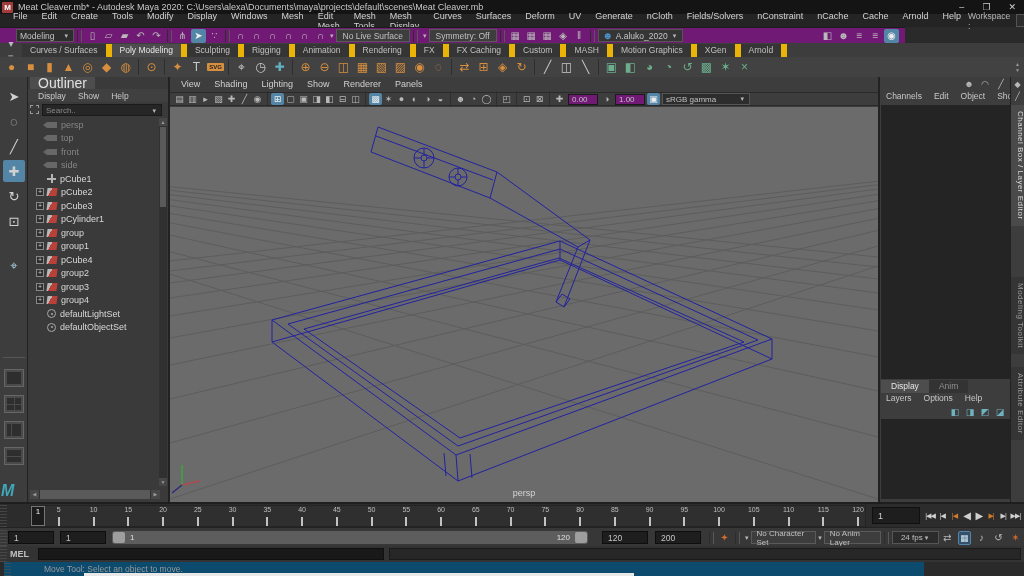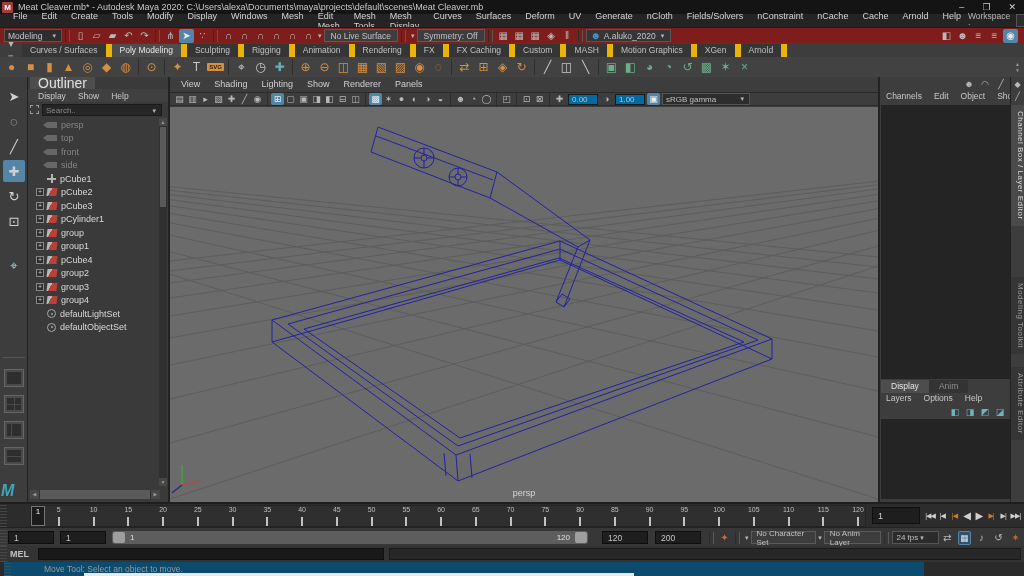--- a/index.html
+++ b/index.html
@@ -22,21 +22,21 @@
   
   #titlebar{left:0;top:0;width:1024px;height:14px;background:#141414;display:flex;align-items:center;font-size:9px;color:#c8c8c8}
   #maya-badge{width:11px;height:11px;margin:0 5px 0 2px;background:#a33c3c;color:#fff;font-size:8px;font-weight:bold;display:flex;align-items:center;justify-content:center;border-radius:1px}
   #winbtns{margin-left:auto;display:flex;gap:18px;padding-right:8px;font-size:9px;color:#cfcfcf}
   
   #menubar{left:0;top:14px;width:1024px;height:13px;background:#242424;display:flex;align-items:center;padding-left:6px;font-size:9px}
   .mitem{padding:0 7px;color:#d2d2d2}
   #workspace{margin-left:auto;display:flex;align-items:center;padding-right:4px;font-size:8.5px;color:#b5b5b5}
   #workspace .dd{width:92px;justify-content:space-between;margin:0 3px}
   
-  #statusline{left:0;top:27px;width:1024px;height:16px;background:#7f1d1d;border-top:1px solid #1c1c1c;display:flex;align-items:center;padding-left:4px}
+  #statusline{left:0;top:27px;width:905px;height:16px;background:#701a75;border-top:1px solid #1c1c1c;display:flex;align-items:center;padding-left:16px}
   .userchip{display:inline-flex;align-items:center;gap:3px;font-size:8.5px;color:#c5c5c5;border:1px solid #555;height:13px;padding:0 4px;background:#353535}
   
   #shelftabs{left:0;top:43px;width:1024px;height:14px;background:#3d3d3d;display:flex;align-items:flex-end;font-size:8.5px}
   #shelf-mini{display:flex;flex-direction:column;justify-content:center;width:22px;height:14px;align-items:center;color:#999;font-size:7px}
   .stab{padding:1px 8px 2px;color:#c0c0c0;background:#353535;border-right:6px solid #eab308}
   .stab.active{background:#4d4d4d;color:#e8e8e8}
   #shelficons{left:0;top:57px;width:1024px;height:20px;background:#424242;display:flex;align-items:center;padding-left:2px}
   #shelficons .icon{width:19px;height:18px;font-size:12px}
   .shsep{width:1px;height:16px;background:#2e2e2e;margin:0 3px;flex:0 0 auto}
   .badge{font-size:6px;background:var(--orange);color:#222;padding:1px 2px;border-radius:1px;font-weight:bold}
@@ -79,21 +79,21 @@
   .varrow{position:absolute;left:0;width:8px;height:8px;font-size:5px;color:#999;text-align:center;line-height:8px;background:#474747}
   #outl-hscroll{position:absolute;left:2px;bottom:3px;width:130px;height:9px;background:#303030;display:flex;align-items:center;justify-content:space-between;font-size:5px;color:#999}
   #outl-hscroll .harrow{width:9px;height:9px;background:#474747;text-align:center;line-height:9px}
   #outl-hscroll .htrack{flex:1;height:9px;background:#5a5a5a;margin:0 1px}
   
   #viewport{left:170px;top:77px;width:708px;height:425px;background:#3d3d3d}
   #vp-menus{position:absolute;left:4px;top:2px;height:12px;display:flex;font-size:9px;color:#d0d0d0}
   #vp-menus span{padding:0 7px}
   #vp-toolbar{position:absolute;left:0;top:15px;width:708px;height:14px;background:#3d3d3d;border-top:1px solid #2a2a2a;border-bottom:1px solid #2a2a2a;display:flex;align-items:center;padding-left:3px}
   #vp-toolbar .icon{width:13px;height:12px;font-size:9px}
-  #vp-toolbar .vfield{background:#0369a1;border:1px solid #1a1a1a;color:#c0c0c0;font-size:8px;height:11px;width:30px;display:flex;align-items:center;padding-left:3px;margin:0 2px}
+  #vp-toolbar .vfield{background:#701a75;border:1px solid #1a1a1a;color:#c0c0c0;font-size:8px;height:11px;width:30px;display:flex;align-items:center;padding-left:3px;margin:0 2px}
   #vp-toolbar .vdd{background:#2d2d2d;border:1px solid #555;height:12px;width:88px;font-size:8px;color:#c0c0c0;display:flex;align-items:center;justify-content:space-between;padding:0 3px;margin-left:2px}
   #canvas{position:absolute;left:0;top:30px;width:708px;height:395px;background:var(--vpbg)}
   #persp-label{position:absolute;left:0;right:0;bottom:4px;text-align:center;font-size:9px;color:#d5d5d5}
   
   #rightpanel{left:878px;top:77px;width:132px;height:425px;background:#3d3d3d;border-left:2px solid #222}
   #cb-headicons{position:absolute;right:3px;top:1px;display:flex;gap:4px}
   #cb-headicons .icon{width:12px;height:12px;font-size:9px}
   #cb-menus{position:absolute;left:0;top:14px;width:100%;height:13px;display:flex;font-size:8.5px;color:#c8c8c8}
   #cb-menus span{padding:0 6px}
   #cb-empty{position:absolute;left:1px;top:28px;width:129px;height:274px;background:#242424}
@@ -125,21 +125,21 @@
   .pbtn.play{font-size:10px}
   
   #rangeslider{left:0;top:527px;width:1024px;height:19px;background:#373737;border-top:1px solid #222}
   .rfield{position:absolute;top:3px;height:13px;background:#1e1e1e;border:1px solid #0e0e0e;color:#c5c5c5;font-size:8.5px;display:flex;align-items:center;padding-left:5px}
   #rangebar{position:absolute;left:112px;top:3px;width:476px;height:13px;background:#5d5d5d;border-radius:3px;display:flex;align-items:center}
   .rhandle{width:12px;height:11px;background:#9e9e9e;border-radius:2px;margin:0 1px;flex:0 0 auto}
   #rangebar .rlab{font-size:8px;color:#e0e0e0;margin:0 4px}
   #rangebar .spacerx{flex:1}
   #range-right{position:absolute;left:706px;top:0;height:19px;display:flex;align-items:center}
   #range-right .fieldbox{height:13px;font-size:8px;padding:0 5px}
-  #fps-dd{background:#2b2b2b;border:1px solid #555;height:13px;width:52px;font-size:8px;color:#c0c0c0;display:flex;align-items:center;justify-content:flex-start;padding:0 3px}
+  #fps-dd{background:#2b2b2b;border:1px solid #555;height:13px;width:52px;font-size:8px;color:#c0c0c0;display:flex;align-items:center;justify-content:center;padding:0 3px}
   .prefbtn{width:15px;height:14px;border:1px solid var(--accent);background:#35506a;display:flex;align-items:center;justify-content:center;font-size:9px;color:#cfe3ef;border-radius:2px}
   
   #melrow{left:0;top:546px;width:1024px;height:16px;background:#333;display:flex;align-items:center}
   #mel-label{font-size:9px;color:#c0c0c0;font-weight:bold;margin-left:10px;width:26px}
   #mel-input{position:absolute;left:38px;top:2px;width:346px;height:12px;background:#191919;border:1px solid #101010}
   #mel-output{position:absolute;left:389px;top:2px;width:632px;height:12px;background:#272727;border:1px solid #1a1a1a}
   #helprow{left:4px;top:562px;width:920px;height:14px;background:#0c4a6e}
   #help-text{position:absolute;left:40px;top:2px;font-size:8.5px;color:#9a9a9a}
   #white-strip{position:absolute;left:80px;bottom:0;width:550px;height:3px;background:#e9e9e9}
 </style>

